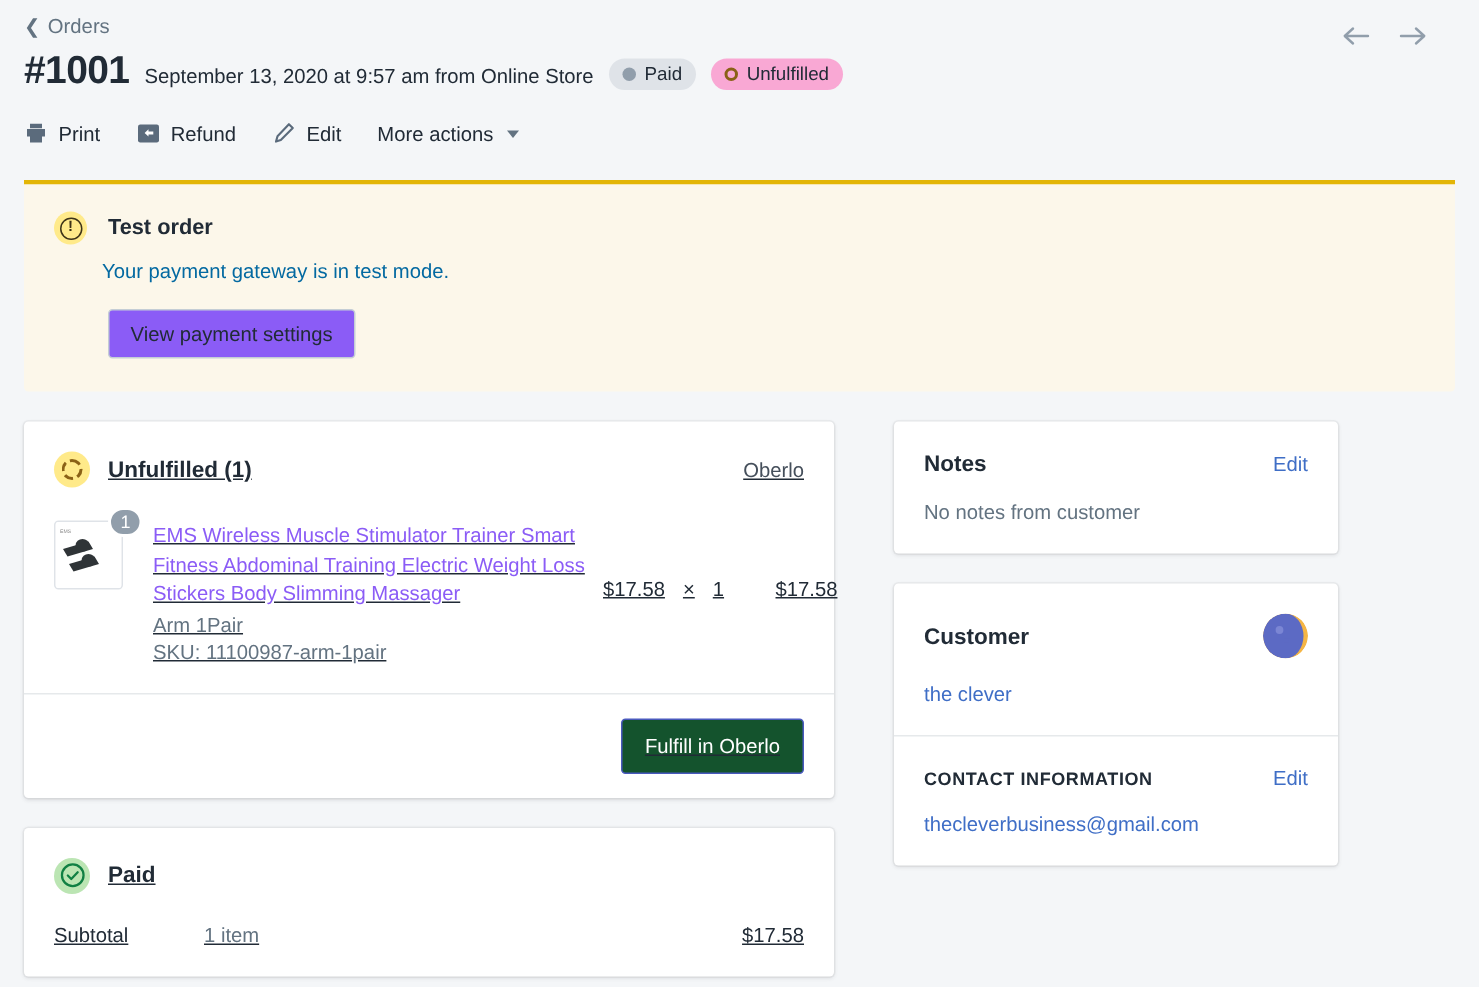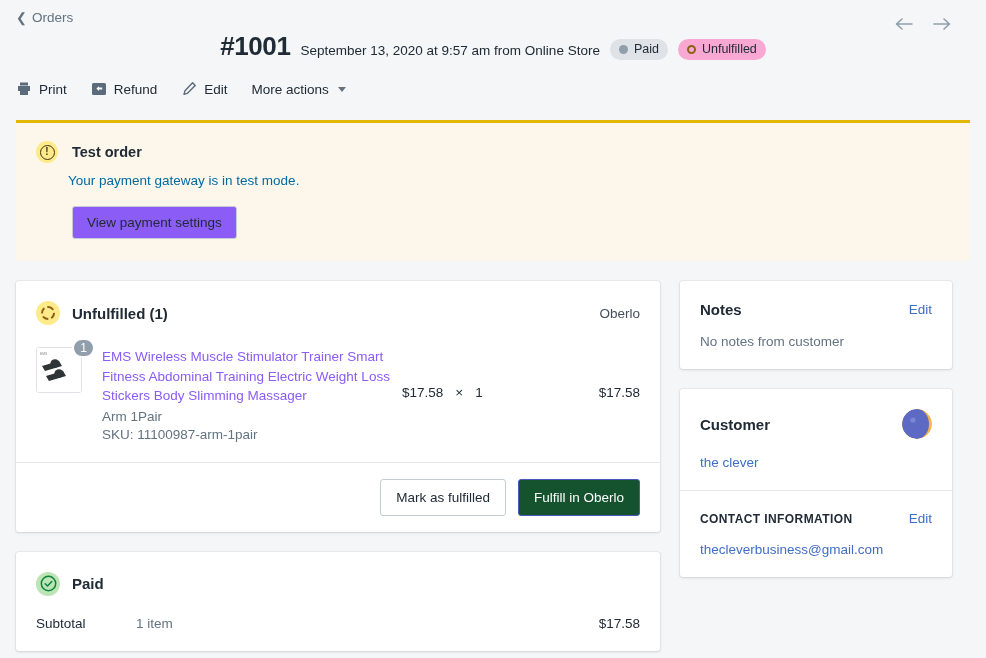--- a/index.html
+++ b/index.html
@@ -17,21 +17,21 @@
     display: flex; align-items: center; gap: 5px;
     padding-top: 13px; height: 22px;
     color: #637381; font-size: 13.5px;
     width: max-content; cursor: pointer;
   }
   .breadcrumb .chev { font-size: 13px; color: #637381; line-height: 1; }
 
   
   .title-row {
     display: flex; align-items: baseline; gap: 10px;
-    margin-top: 9px; height: 30px; justify-content: center;
+    margin-top: 9px; height: 30px;
   }
   .order-number { font-size: 26px; font-weight: bold; letter-spacing: -0.4px; color: #212b36; }
   .order-meta { font-size: 13.5px; color: #212b36; }
   .badge {
     display: inline-flex; align-items: center; gap: 6px;
     height: 21px; padding: 0 9px; border-radius: 11px;
     font-size: 12.5px; line-height: 1; white-space: nowrap;
     position: relative; top: -1px;
   }
   .badge.paid { background: #dfe3e8; color: #212b36; }
@@ -74,22 +74,22 @@
   .banner-text { font-size: 13.5px; color: #0369a1; margin: 10px 0 0 32px; }
   .banner-btn {
     margin: 18px 0 0 36px; display: inline-block;
     background: #8b5cf6; border: 1px solid #c4cdd5; border-radius: 3px;
     padding: 8px 14px; font-size: 13.5px; color: #212b36;
     cursor: pointer; font-family: inherit;
   }
 
   
   .cols { display: flex; gap: 20px; margin-top: 20px; align-items: flex-start; }
-  .col-main { width: 644px; flex: none; }
-  .col-side { width: 272px; flex: none; }
+  .col-main { width: 540px; flex: none; text-decoration: underline; }
+  .col-side { width: 296px; flex: none; margin-left: 20px; }
 
   .card { background: #fff; border-radius: 3px; box-shadow: 0 0 0 1px rgba(63,63,68,.05), 0 1px 3px rgba(63,63,68,.15); }
 
   
   .ff-head { display: flex; align-items: center; padding: 20px 20px 0 20px; }
   .ff-icon {
     width: 24px; height: 24px; border-radius: 50%; background: #ffea8a;
     display: flex; align-items: center; justify-content: center; flex: none; margin-right: 12px;
   }
   .ff-icon i {
@@ -272,21 +272,20 @@
 
           <div class="li-price">
             <span>$17.58</span>
             <span>×</span>
             <span>1</span>
           </div>
           <div class="li-total">$17.58</div>
         </div>
 
         <div class="ff-actions">
-          <button class="btn btn-default">Mark as fulfilled</button>
           <button class="btn btn-primary">Fulfill in Oberlo</button>
         </div>
       </div>
 
       <div class="card paid-card">
         <div class="paid-head">
           <div class="paid-icon">
             <svg width="17" height="17" viewBox="0 0 17 17">
                 <circle cx="8.5" cy="8.5" r="7.2" fill="none" stroke="#108043" stroke-width="1.5"></circle>
                 <path d="M5.2 8.7l2.3 2.3 4.3-4.5" fill="none" stroke="#108043" stroke-width="1.5" stroke-linecap="round" stroke-linejoin="round"></path>

